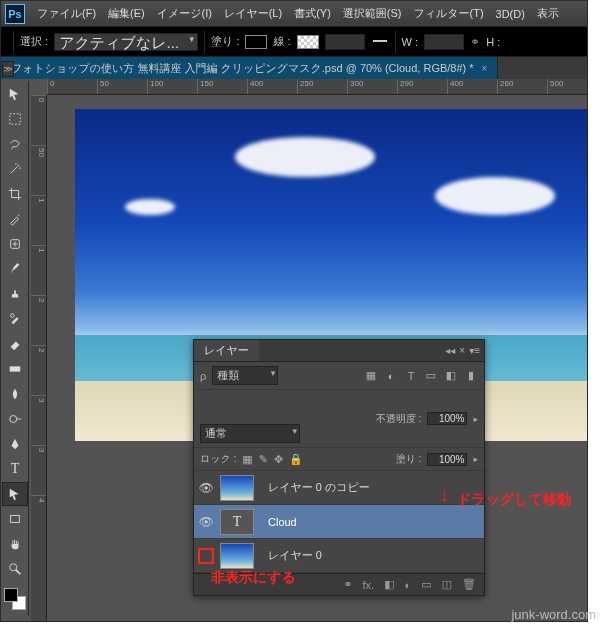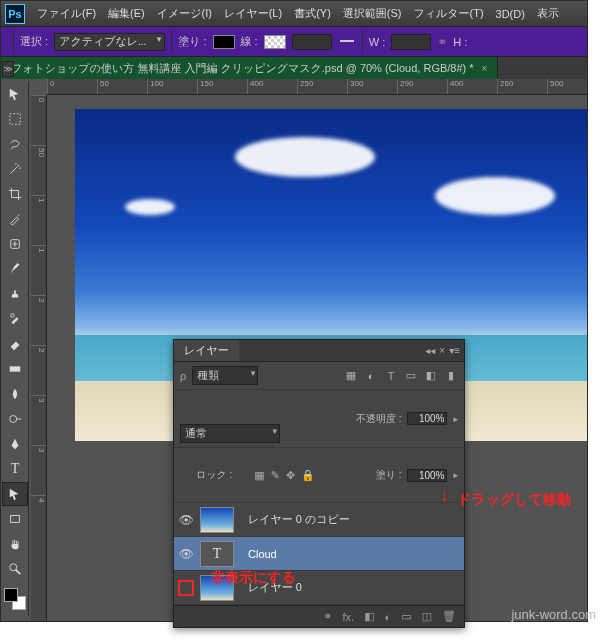--- a/index.html
+++ b/index.html
@@ -6,33 +6,33 @@
 body { background: #fff; width: 606px; height: 644px; overflow: hidden; position: relative; }
 
 .app-frame { width: 588px; height: 622px; background: #535353; position: relative; border: 1px solid #2a2a2a; }
 
 
 .titlebar { height: 26px; background: linear-gradient(#4f4f4f,#3b3b3b); display: flex; align-items: center; padding: 0 4px; border-bottom: 1px solid #222; }
 .ps-logo { width: 20px; height: 20px; background: #001c33; border: 1px solid #5bc6ff; display: flex; align-items: center; justify-content: center; color: #5bc6ff; font-size: 11px; font-weight: bold; margin-right: 6px; }
 .menu-item { color: #ddd; font-size: 11px; padding: 0 6px; cursor: default; }
 
 
-.options-bar { height: 30px; background: #4c1d95; border-bottom: 1px solid #222; display: flex; align-items: center; padding: 0 6px; gap: 6px; }
+.options-bar { height: 30px; background: #000000; border-bottom: 1px solid #222; display: flex; align-items: center; padding: 0 6px; gap: 6px; }
 .opt-label { color: #ccc; font-size: 11px; }
-.opt-select { background: #3a3a3a; color: #ddd; font-size: 11px; border: 1px solid #222; height: 18px; padding: 0 18px 0 4px; position: relative; font-family: Liberation Serif, serif; }
+.opt-select { background: #3a3a3a; color: #ddd; font-size: 15px; border: 1px solid #222; height: 18px; padding: 0 18px 0 4px; position: relative; }
 .opt-select::after { content: "▾"; position: absolute; right: 3px; color: #bbb; font-size: 9px; }
 .vsep { width: 1px; height: 22px; background: #2a2a2a; }
 .swatch { width: 22px; height: 14px; background: #000; border: 1px solid #888; }
 .swatch.trans { background: repeating-conic-gradient(#ccc 0 25%, #fff 0 50%) 0 0/6px 6px; }
 .dim-box { width: 40px; height: 16px; background: #333; border: 1px solid #222; }
 .link-ico { color: #888; font-size: 12px; }
 
 
 .doc-tab-row { height: 22px; background: #3a3a3a; display: flex; align-items: center; }
-.doc-tab { color: #ccc; font-size: 11px; padding: 0 10px; height: 100%; display: flex; align-items: center; background: #14532d; border-right: 1px solid #222; }
+.doc-tab { color: #ccc; font-size: 11px; padding: 0 10px; height: 100%; display: flex; align-items: center; background: #0c4a6e; border-right: 1px solid #222; }
 .doc-tab .x { margin-left: 8px; color: #aaa; font-size: 10px; }
 
 
 .toolbox { position: absolute; left: 0; top: 80px; width: 28px; background: #535353; border-right: 1px solid #2a2a2a; }
 .tool { width: 26px; height: 24px; display: flex; align-items: center; justify-content: center; color: #ddd; font-size: 13px; border: 1px solid transparent; margin: 1px; }
 .tool.sel { background: #3a3a3a; border: 1px solid #222; }
 .tool svg { width: 14px; height: 14px; }
 .colors { padding: 4px 2px; }
 .fgbg { position: relative; width: 22px; height: 22px; margin: 2px auto; }
 .fg-sq { position: absolute; width: 14px; height: 14px; background: #000; border: 1px solid #aaa; top: 0; left: 0; }
@@ -49,21 +49,21 @@
 .canvas { position: absolute; left: 28px; top: 14px; width: 514px; height: 332px; background: #fff; }
 .sky { position: absolute; inset: 0; background: linear-gradient(#0a2a88 0%, #1448b8 35%, #3a7ad4 55%, #87b8e8 66%, #a8cce8 68%, #5fb5d6 72%, #7fc8dc 80%, #e8e0c0 100%); }
 .sea { position: absolute; left: 0; right: 0; top: 68%; height: 18%; background: linear-gradient(#4aa8c8,#6cc0d8); }
 .sand { position: absolute; left: 0; right: 0; bottom: 0; height: 18%; background: linear-gradient(#e0d8b8,#f0e8d0); }
 .cloud { position: absolute; background: #fff; border-radius: 50%; filter: blur(2px); opacity: 0.92; }
 .c1 { width: 140px; height: 40px; left: 160px; top: 28px; }
 .c2 { width: 120px; height: 38px; left: 360px; top: 68px; }
 .c3 { width: 50px; height: 16px; left: 50px; top: 90px; }
 
 
-.layers-panel { position: absolute; left: 172px; top: 338px; width: 292px; background: #454545; border: 1px solid #222; box-shadow: 0 2px 8px rgba(0,0,0,0.5); }
+.layers-panel { position: absolute; left: 192px; top: 338px; width: 292px; background: #454545; border: 1px solid #222; box-shadow: 0 2px 8px rgba(0,0,0,0.5); }
 .panel-header { height: 22px; background: #3a3a3a; display: flex; align-items: center; border-bottom: 1px solid #222; }
 .panel-tab { color: #ddd; font-size: 11px; padding: 0 10px; height: 100%; display: flex; align-items: center; background: #454545; }
 .panel-menu { margin-left: auto; display: flex; gap: 4px; padding-right: 4px; }
 .panel-menu span { color: #aaa; font-size: 10px; }
 
 .panel-row { display: flex; align-items: center; padding: 4px 6px; gap: 6px; border-bottom: 1px solid #3a3a3a; }
 .panel-row .sel-like { background: #333; border: 1px solid #222; color: #ccc; font-size: 11px; padding: 1px 4px; position: relative; }
 .panel-row .sel-like.small { width: 66px; }
 .panel-row .sel-like::after { content: "▾"; position: absolute; right: 2px; color: #aaa; font-size: 9px; }
 .panel-row .lbl { color: #bbb; font-size: 10px; margin-left: auto; }
@@ -321,21 +321,21 @@
     </div>
 
     <div class="panel-row">
       <div class="sel-like" style="width:100px;margin-top:30px;">通常</div>
       <span class="lbl">不透明度 :</span>
       <div class="pct">100%</div>
       <span style="color:#aaa;font-size:9px;">▸</span>
     </div>
 
     <div class="panel-row lock-row">
-      <span class="lbl" style="margin:16px;">ロック :</span>
+      <span class="lbl" style="margin:0;">ロック :</span>
       <div class="lockset">
         <span>▦</span>
         <span>✎</span>
         <span>✥</span>
         <span>🔒</span>
       </div>
       <span class="lbl">塗り :</span>
       <div class="pct">100%</div>
       <span style="color:#aaa;font-size:9px;">▸</span>
     </div>

